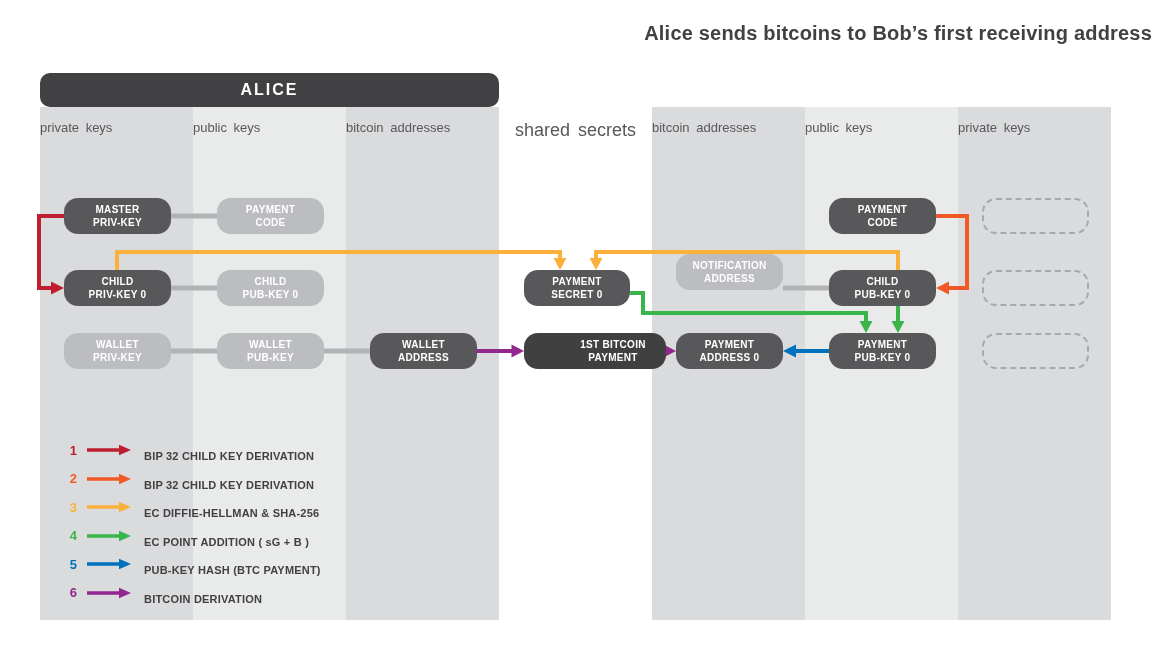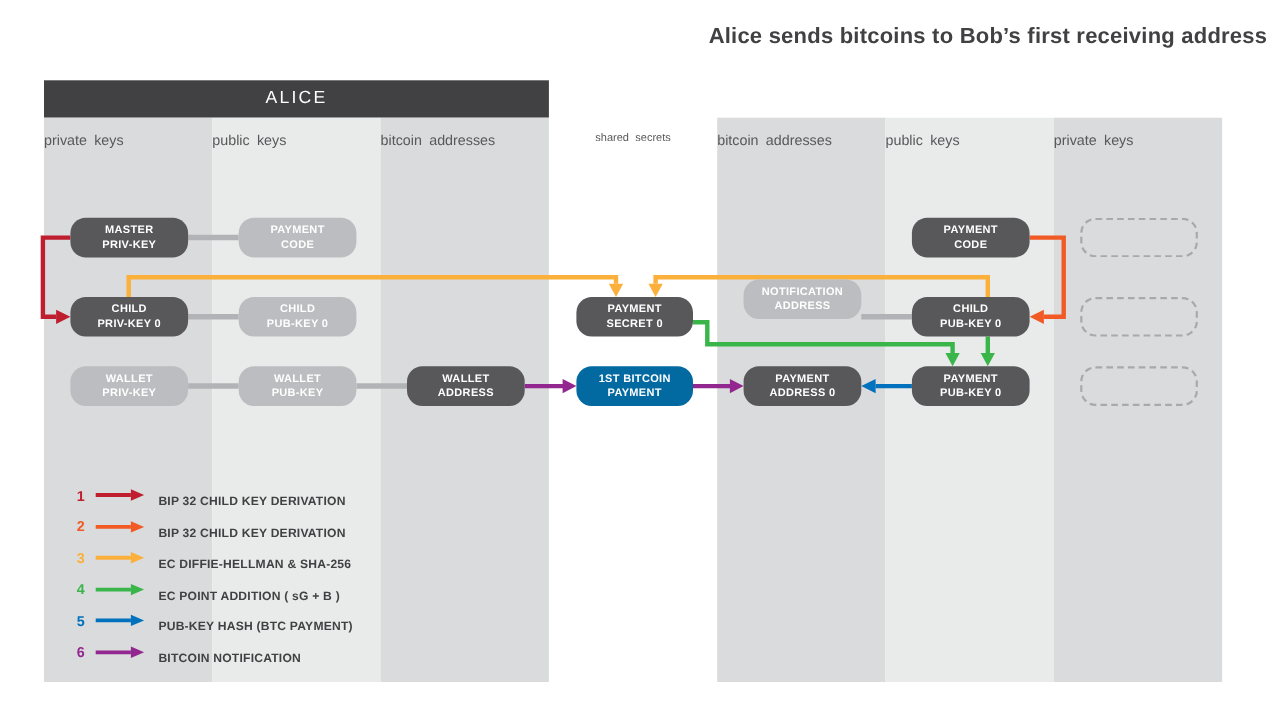--- a/index.html
+++ b/index.html
@@ -7,48 +7,48 @@
     position:relative;width:1152px;height:649px;background:#ffffff;
     font-family:"Liberation Sans",sans-serif;overflow:hidden;
   }
   .title{
     position:absolute;top:22px;left:0;width:100%;margin:0;text-align:right;
     font-size:20px;font-weight:bold;color:#414042;letter-spacing:0.2px;
   }
   .panel-header{
     position:absolute;top:73px;width:459px;height:34px;display:flex;
     align-items:center;justify-content:center;color:#ffffff;font-size:16px;
-    font-weight:normal;letter-spacing:2px;
+    font-weight:bold;letter-spacing:2px;border-radius:10px;
   }
   .panel-header.alice{left:40px;background:#414042;}
   .panel-header.bob{left:652px;background:#8e9093;}
   .col{position:absolute;top:107px;width:153px;height:513px;}
   .col.c1{left:40px;background:#dadbdc;}
   .col.c2{left:193px;background:#e9eaea;}
   .col.c3{left:346px;background:#dadbdc;}
   .col.c4{left:652px;background:#dadbdc;}
   .col.c5{left:805px;background:#e9eaea;}
   .col.c6{left:958px;background:#dadbdc;}
   .col-label{
     position:absolute;top:13px;left:0;width:100%;text-align:left;
     font-size:13px;color:#58585a;word-spacing:3px;
   }
   .shared-label{
     position:absolute;top:120px;left:499px;width:153px;text-align:center;
-    font-size:10px;color:#58585a;word-spacing:3px;
+    font-size:18px;color:#58585a;word-spacing:3px;
   }
   .overlay{position:absolute;left:0;top:0;}
   .box{
     position:absolute;width:107px;height:36px;display:flex;align-items:center;
     justify-content:center;text-align:center;color:#ffffff;font-size:10px;
     font-weight:bold;line-height:1.3;white-space:pre-line;letter-spacing:0.3px;border-radius:14px;
   }
   .box.dark{background:#58585a;}
   .box.light{background:#bcbdc0;}
-  .box.black{background:#0369a1;}
+  .box.black{background:#404040;padding-left:36px;}
   .box.dashed{background:transparent;border:2px dashed #a7a9ac;width:103px;height:32px;}
   .legend{position:absolute;left:63px;top:440px;display:flex;flex-direction:column;gap:8.6px;}
   .legend-row{display:flex;align-items:center;height:20px;}
   .legend-num{width:14px;text-align:right;font-size:13px;font-weight:bold;margin-right:9px;}
   .legend-arrow{width:46px;height:12px;margin-right:12px;flex:none;}
   .legend-label{font-size:11px;font-weight:bold;color:#414042;letter-spacing:0.2px;margin-top:12px;}
 </style>
 </head>
 <body>
 
@@ -211,17 +211,17 @@
       </svg>
       <span class="legend-label">PUB-KEY HASH (BTC PAYMENT)</span>
     </div>
 
     <div class="legend-row">
       <span class="legend-num" style="color: rgb(146, 39, 143);">6</span>
       <svg class="legend-arrow" viewBox="0 0 46 12" style="color: rgb(146, 39, 143);">
         <line x1="1" y1="6" x2="33" y2="6" stroke="currentColor" stroke-width="3.5"></line>
           <polygon points="45,6 33,0.8 33,11.2" fill="currentColor"></polygon>
       </svg>
-      <span class="legend-label">BITCOIN NOTIFICATION</span>
+      <span class="legend-label">BITCOIN DERIVATION</span>
     </div>
 
   </div>
 </div>
 
 </body></html>

